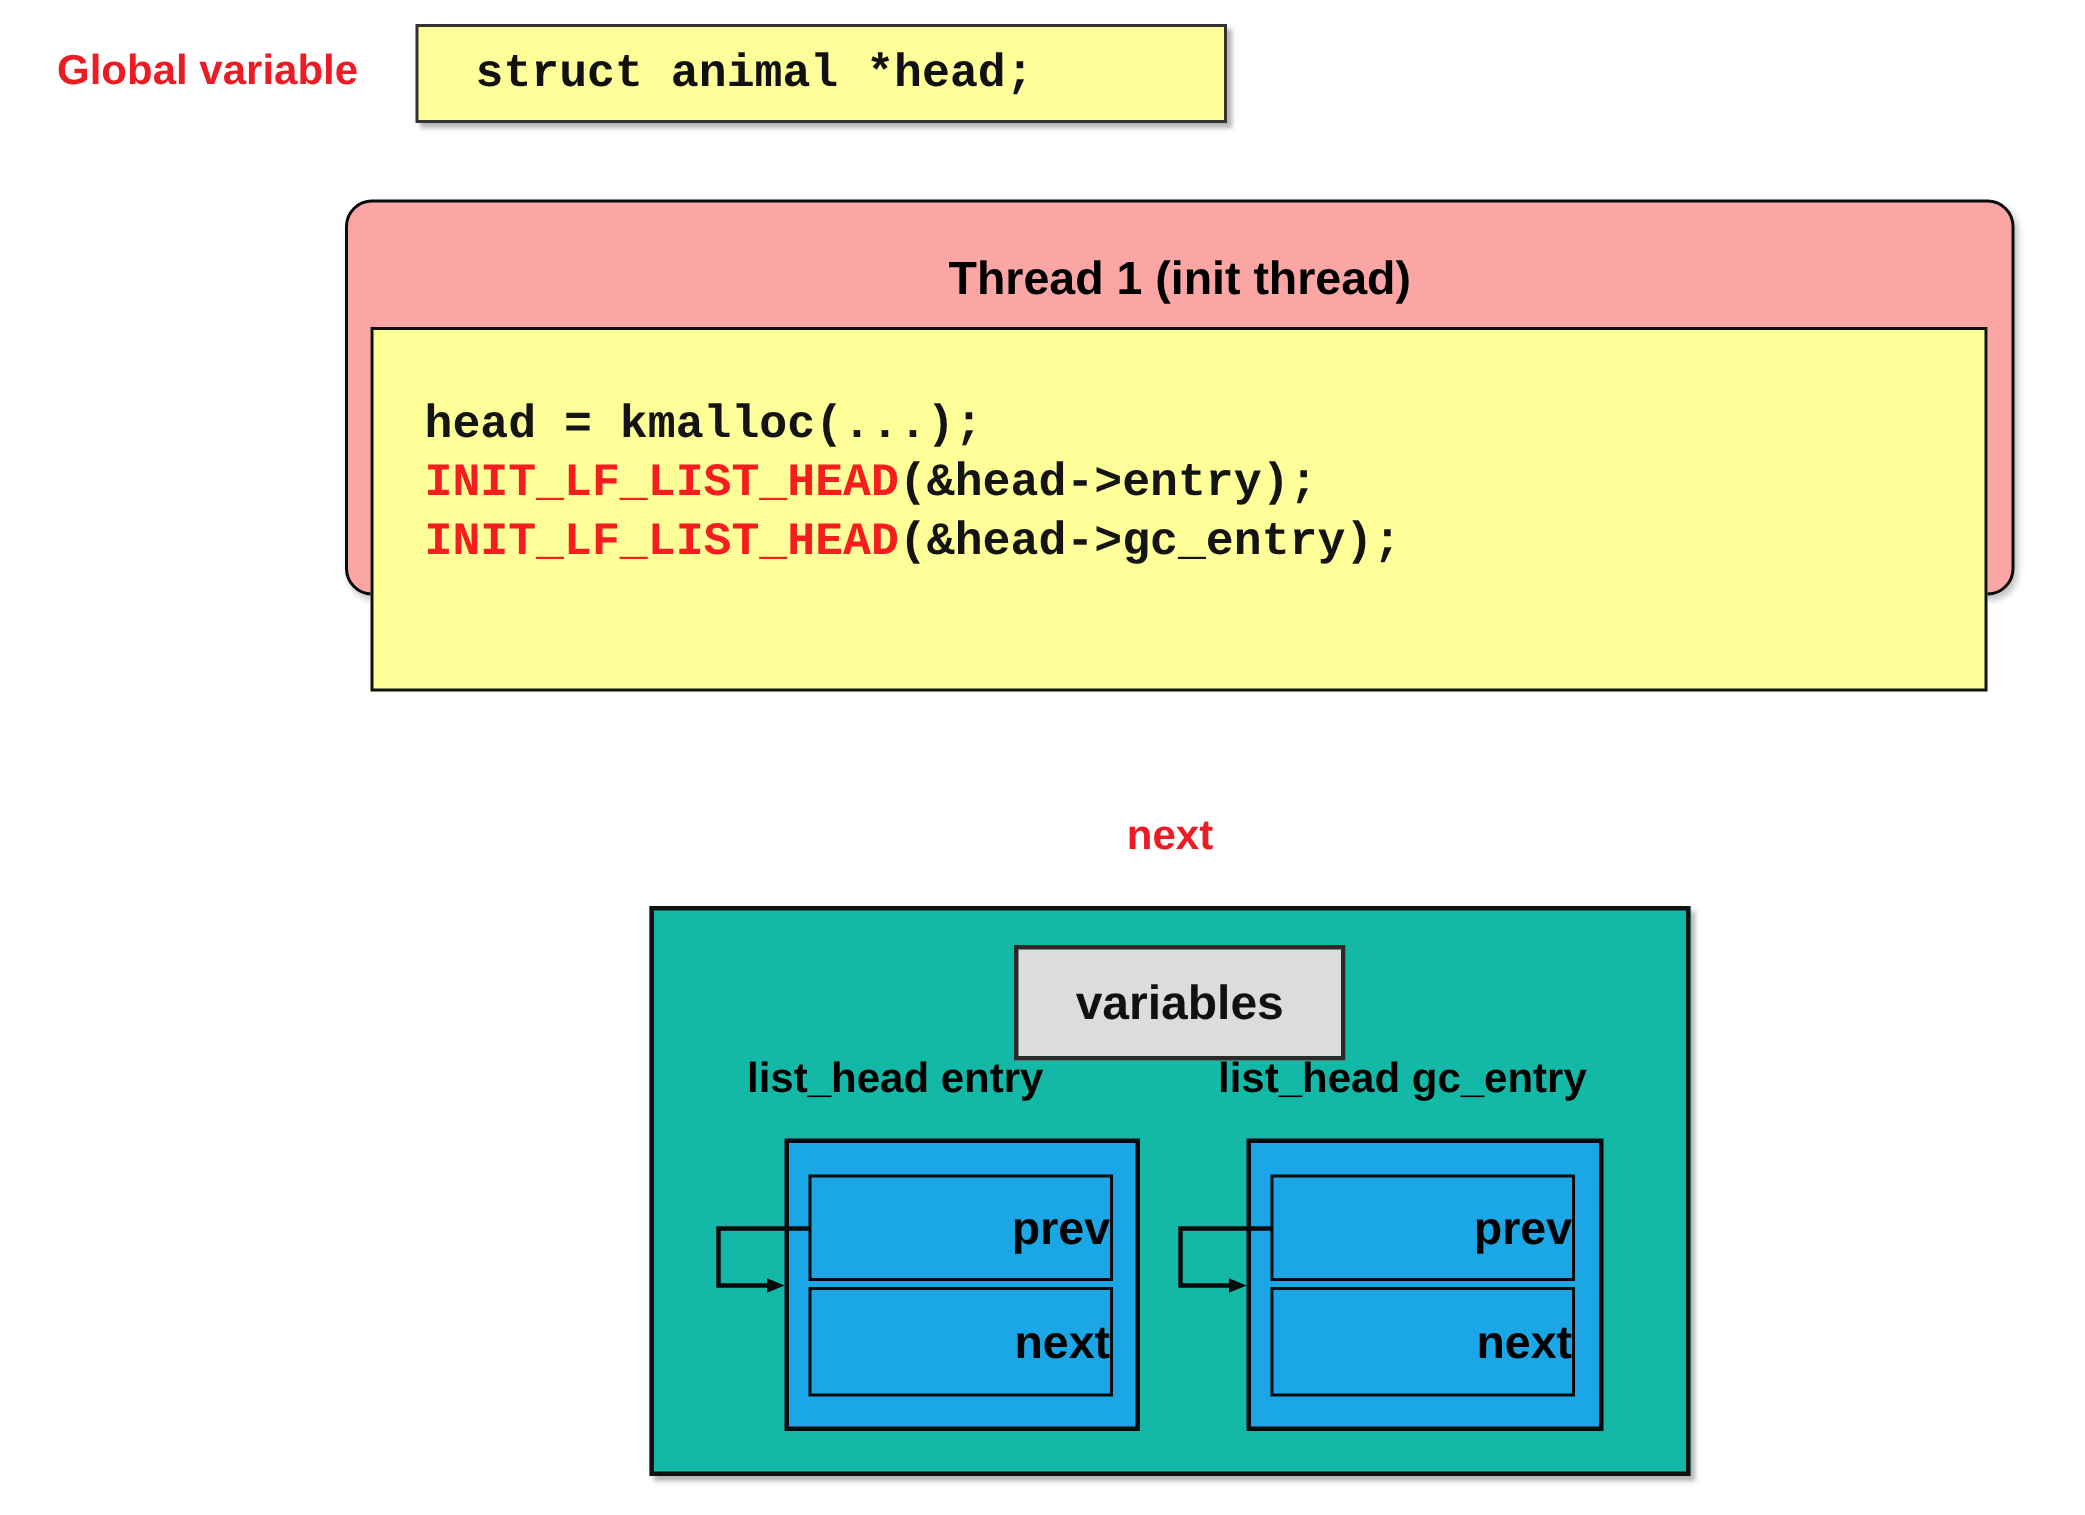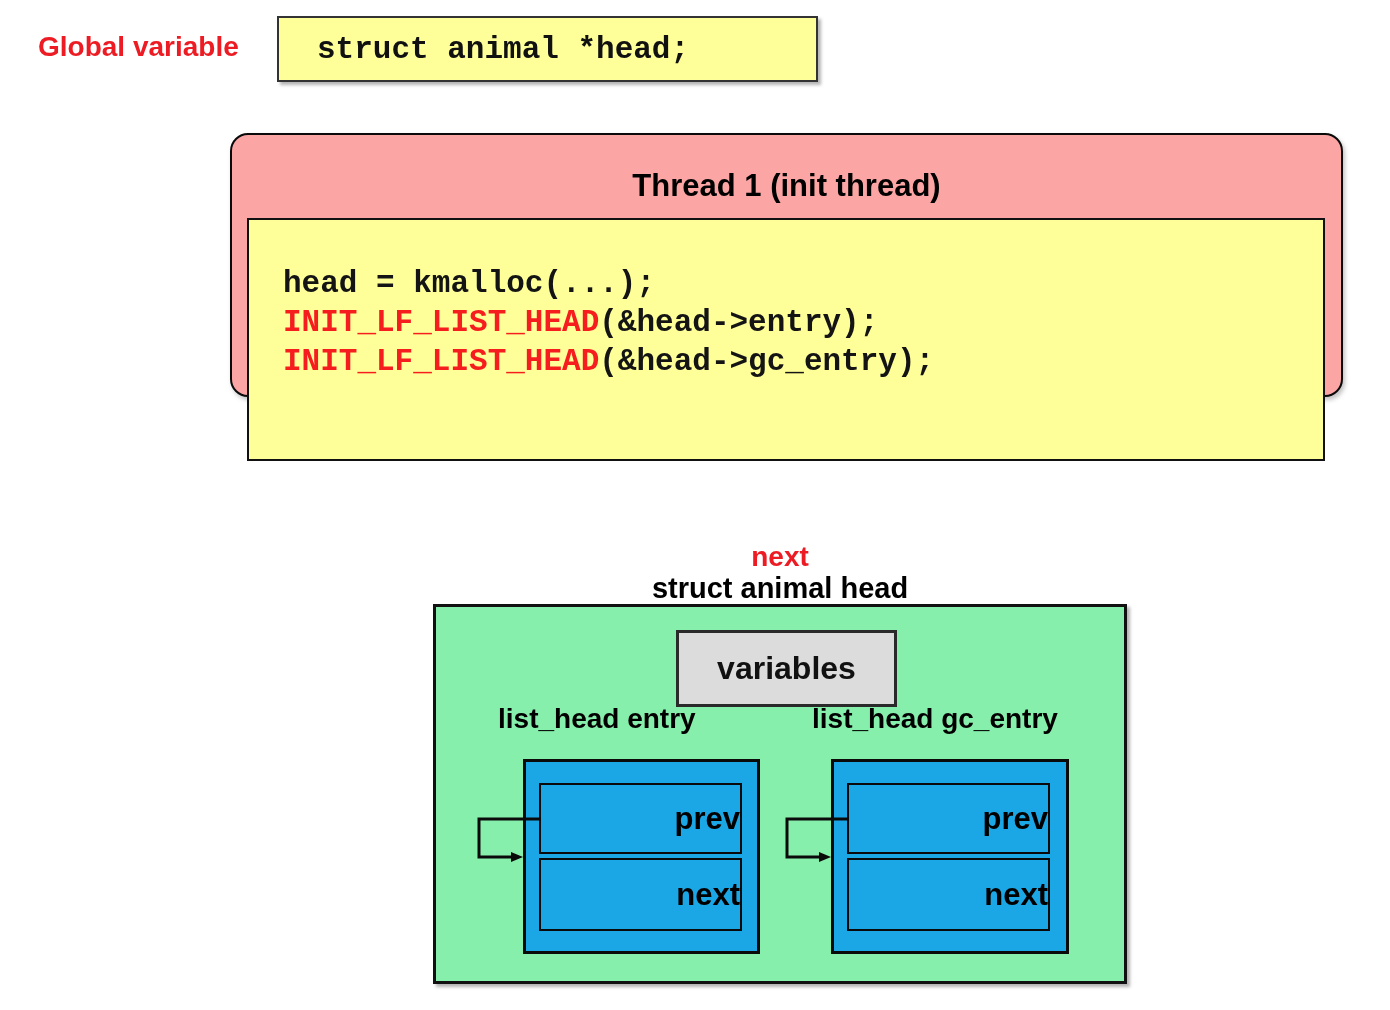--- a/index.html
+++ b/index.html
@@ -49,21 +49,21 @@
     color:#ED1C24; font-weight:bold; font-size:28px;
   }
   .struct-label {
     left:433px; top:572px; width:694px; text-align:center;
     color:#000; font-weight:bold; font-size:29px;
   }
 
   
   .struct-box {
     left:433px; top:604px; width:694px; height:380px;
-    background:#86efac; border:3px solid #111; box-sizing:border-box;
+    background:#14b8a6; border:3px solid #111; box-sizing:border-box;
     box-shadow:3px 3px 3px rgba(120,120,120,0.55);
   }
   .variables-box {
     left:240px; top:23px; width:221px; height:77px;
     background:#DCDCDC; border:3px solid #2a2a2a; box-sizing:border-box;
     display:flex; align-items:center; justify-content:center;
     font-weight:bold; font-size:32px; color:#111;
   }
   .list-label {
     top:96px; width:300px; text-align:left;
@@ -102,21 +102,20 @@
   <div class="abs thread-box">
     <div class="abs thread-title">Thread 1 (init thread)</div>
     <div class="abs code-box">
       <div class="code-line"><span>head = kmalloc(...);</span></div>
       <div class="code-line"><span class="code-red">INIT_LF_LIST_HEAD</span><span>(&amp;head-&gt;entry);</span></div>
       <div class="code-line"><span class="code-red">INIT_LF_LIST_HEAD</span><span>(&amp;head-&gt;gc_entry);</span></div>
     </div>
   </div>
 
   <div class="abs head-label">next</div>
-  <div class="abs struct-label">struct animal head</div>
 
   <div class="abs struct-box">
 
     <div class="abs variables-box">
       <span>variables</span>
     </div>
 
     <div class="abs list-label entry">list_head entry</div>
     <div class="abs list-label gc">list_head gc_entry</div>
 

